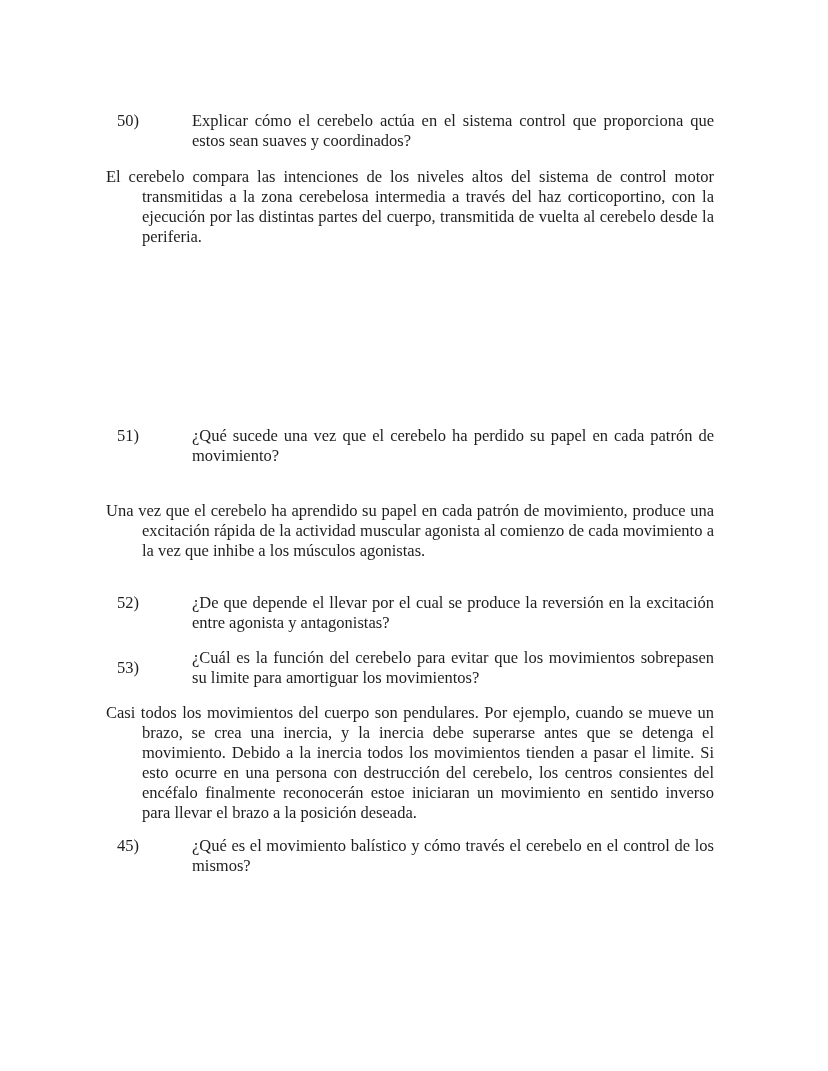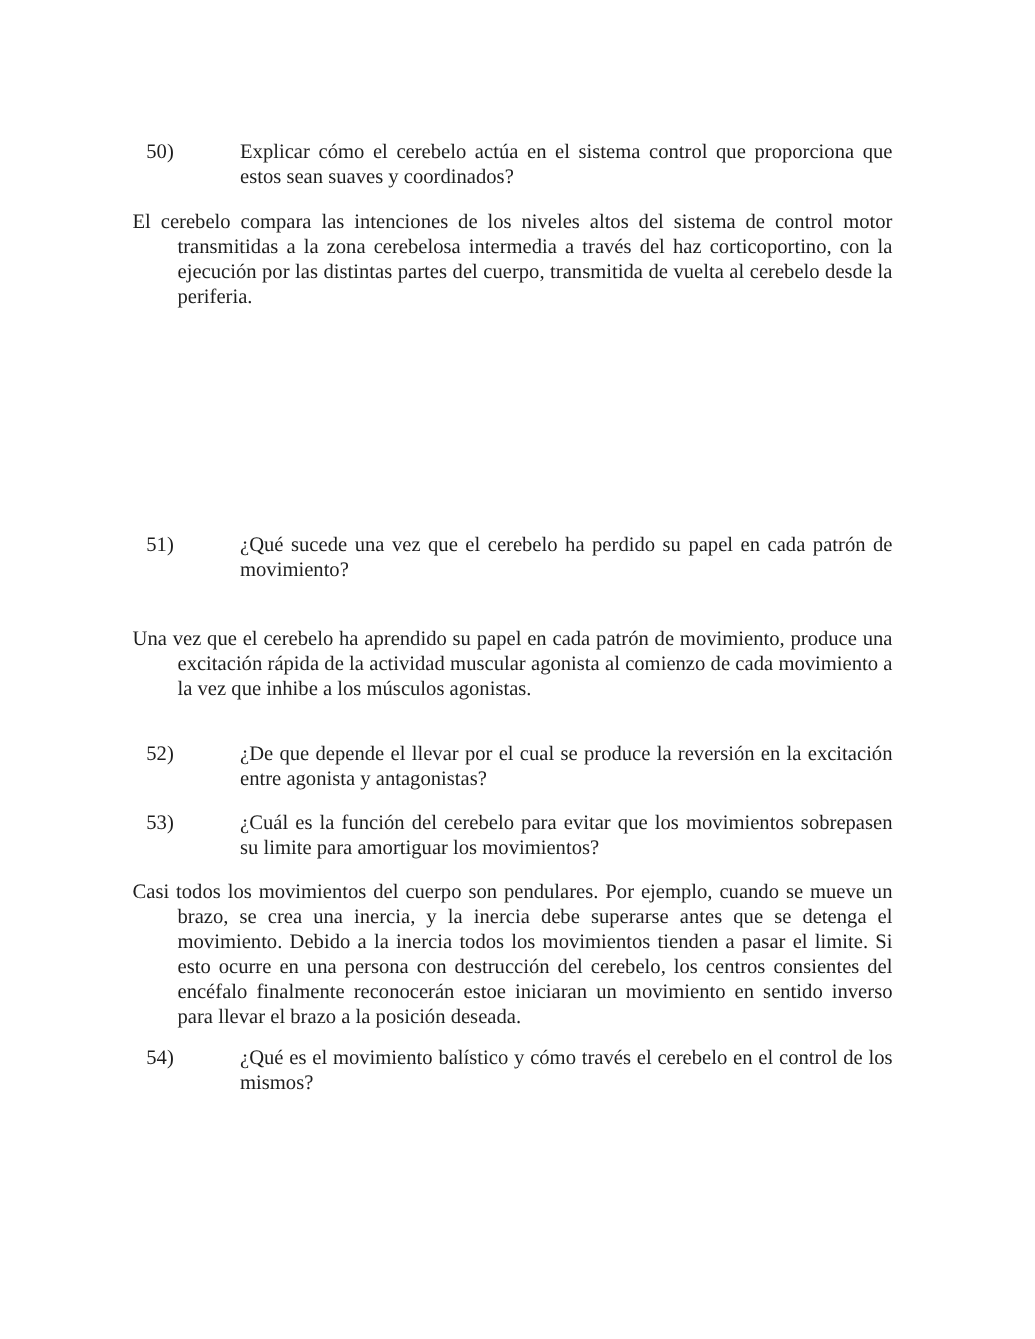--- a/index.html
+++ b/index.html
@@ -39,21 +39,21 @@
     width: 35px;
   }
   .qtext {
     flex: 1;
     text-align: justify;
   }
   .mt-a { margin-top: 16px; }
   .mt-b { margin-top: 179px; }
   .mt-c { margin-top: 35px; }
   .mt-d { margin-top: 32px; }
-  .mt-e { margin-top: 15px; }
+  .mt-e { margin-top: 15px; align-items: center; }
   .mt-f { margin-top: 13px; }
 </style>
 </head>
 <body>
 
 <div class="page">
   <div class="content">
 
 
     <div class="question mt-a">
@@ -77,18 +77,18 @@
 
 
     <div class="question mt-e">
       <span class="qnum">53)</span>
       <span class="qtext">¿Cuál es la función del cerebelo para evitar que los movimientos sobrepasen su limite para amortiguar los movimientos?</span>
     </div>
 
     <p class="para mt-e">Casi todos los movimientos del cuerpo son pendulares. Por ejemplo, cuando se mueve un brazo, se  crea una inercia, y la inercia debe superarse antes que se detenga el movimiento. Debido a la inercia todos los movimientos tienden a pasar el limite. Si esto ocurre en una persona con destrucción del cerebelo, los centros consientes del encéfalo finalmente reconocerán estoe iniciaran un movimiento en sentido inverso para llevar el brazo a la posición deseada.</p>
 
     <div class="question mt-f">
-      <span class="qnum">54)</span>
+      <span class="qnum">45)</span>
       <span class="qtext">¿Qué es el movimiento balístico y cómo través el cerebelo en el control de los mismos?</span>
     </div>
 
   </div>
 </div>
 
 </body></html>

